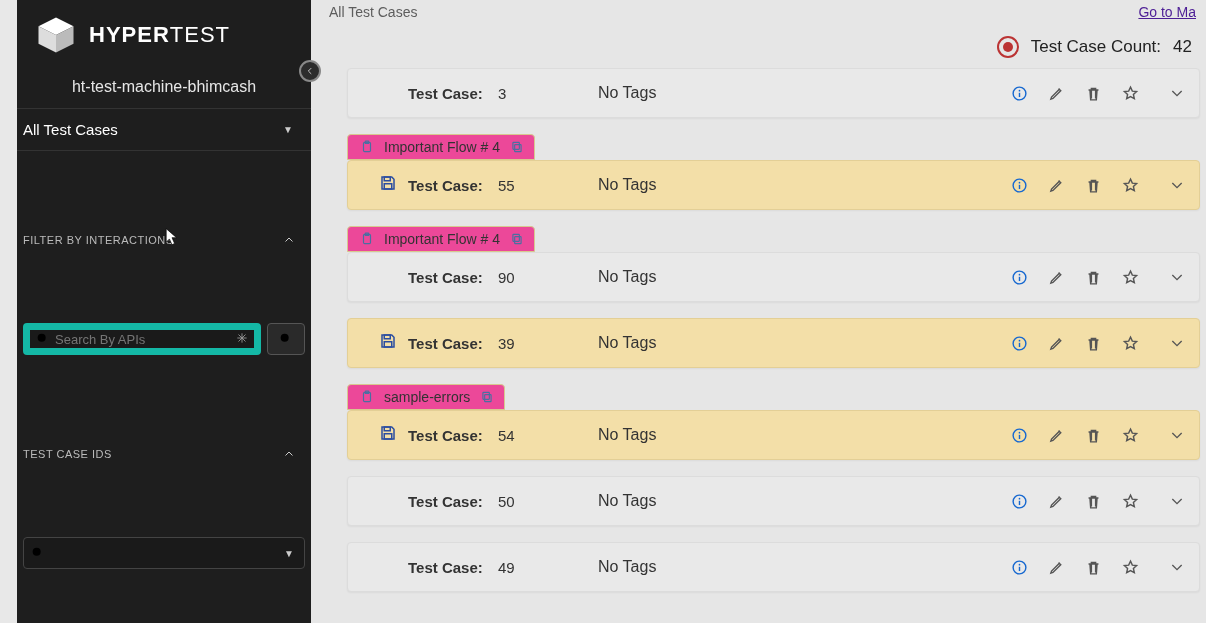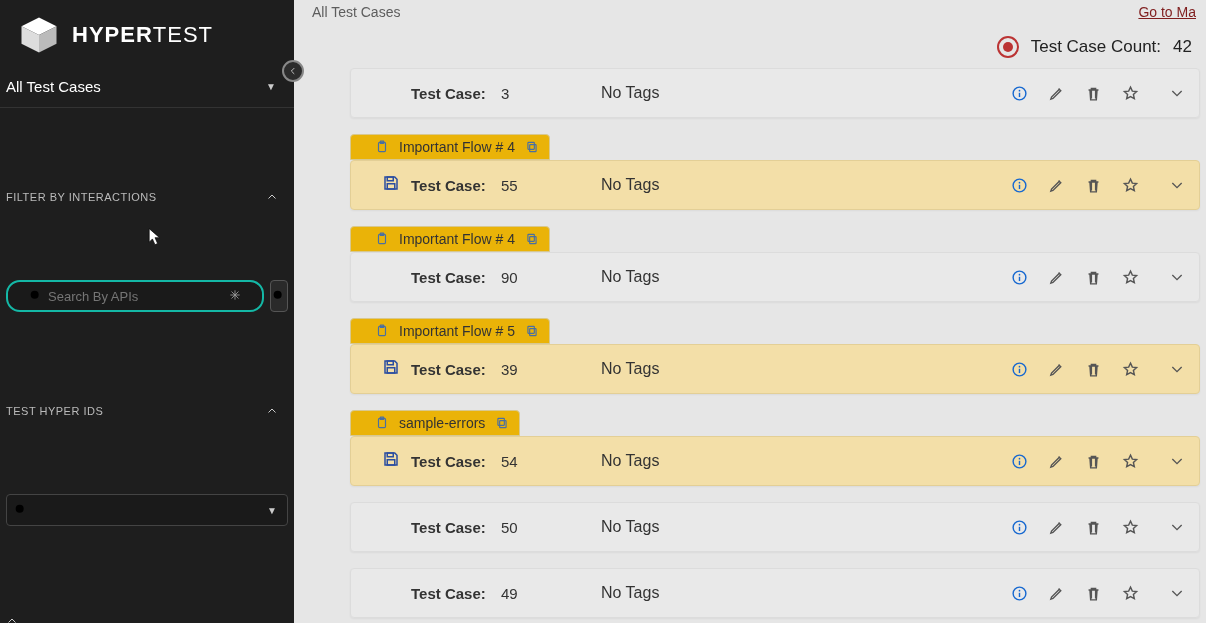--- a/index.html
+++ b/index.html
@@ -12,20 +12,21 @@
     display: flex;
   }
   
   .sidebar {
     width: 294px;
     background: #1e1e1e;
     color: #ddd;
     display: flex;
     flex-direction: column;
     position: relative;
+    margin-left: 17px;
   }
   .logo-row {
     display: flex;
     align-items: center;
     padding: 14px 18px 10px 18px;
   }
   .logo-glyph {
     width: 42px; height: 42px;
     margin-right: 12px;
   }
@@ -73,24 +74,24 @@
   }
   .filter-header .chev { width:12px; }
   .search-row {
     display:flex; gap:6px; align-items:center;
     padding: 0 0 4px 0;
   }
   .search-field {
     flex:1;
     display:flex; align-items:center;
     background:#1a1a1a;
-    border:2px solid #14b8a6;
-    border-radius:14px;
+    border:7px solid #14b8a6;
+    border-radius:4px;
     height:32px;
-    padding:0 20px;
+    padding:0 5px;
   }
   .search-field input {
     flex:1;
     background:transparent;
     border:none;
     outline:none;
     color:#eee;
     font-size:13px;
     padding:0 4px;
   }
@@ -125,21 +126,21 @@
     background:#e6e6e6;
     overflow:hidden;
   }
   .topbar {
     display:flex;
     justify-content:space-between;
     padding: 4px 10px 2px 18px;
     font-size:14px;
   }
   .topbar .breadcrumb { color:#5d5d5d; }
-  .topbar .golink { color:#7f1d1d; text-decoration:underline; cursor:pointer; }
+  .topbar .golink { color:#4c1d95; text-decoration:underline; cursor:pointer; }
   .count-row {
     display:flex;
     justify-content:flex-end;
     align-items:center;
     gap:12px;
     padding: 14px 14px 10px 0;
     font-size:17px;
     color:#222;
     margin-left:20px;
   }
@@ -149,30 +150,29 @@
     display:flex; align-items:center; justify-content:center;
     cursor:pointer;
   }
   .rec-btn::after{
     content:""; width:10px; height:10px; border-radius:50%; background:#b33;
   }
   .cases {
     flex:1;
     overflow-y:auto;
     padding: 0 6px 10px 36px;
-    margin-left: 20px;
   }
   .group { margin-bottom:16px; }
   .flow-chip {
     display:inline-flex;
     align-items:center;
     gap:10px;
-    background:#eab308;
+    background:#ec4899;
     border:1px solid #d8c88f;
-    padding:4px 10px 4px 24px;
+    padding:4px 10px 4px 12px;
     border-top-left-radius:4px;
     border-top-right-radius:4px;
     font-size:14px;
     color:#333;
   }
   .flow-chip .clip, .flow-chip .copy { width:14px; height:14px; }
   .case-row {
     display:flex;
     align-items:center;
     background:#e9e9e9;
@@ -266,20 +266,21 @@
       <span>HYPER</span><span class="light">TEST</span>
     </div>
   </div>
 
   <div class="collapse-btn">
     <svg style="color:#ddd">
         <use href="#chev-left"></use>
       </svg>
   </div>
 
+  <div class="machine-bar">ht-test-machine-bhimcash</div>
 
   <div class="dropdown-main">
     <span>All Test Cases</span>
     <span class="caret">▼</span>
   </div>
 
   <div class="filter-section">
     <div class="filter-header">
       <span>FILTER BY INTERACTIONS</span>
       <svg class="chev" style="color:#ccc">
@@ -299,21 +300,21 @@
       <div class="search-btn">
         <svg class="mag">
             <use href="#mag"></use>
           </svg>
       </div>
     </div>
   </div>
 
   <div class="filter-section">
     <div class="filter-header">
-      <span>TEST HYPER IDS</span>
+      <span>TEST CASE IDS</span>
       <svg class="chev" style="color:#ccc">
           <use href="#chev-up"></use>
         </svg>
     </div>
     <div class="select-field">
       <svg class="mag">
           <use href="#mag"></use>
         </svg>
       <span class="caret">▼</span>
     </div>
@@ -431,70 +432,62 @@
               <use href="#trash"></use>
             </svg>
             <svg class="icon16" style="color:#555">
               <use href="#star"></use>
             </svg>
             <svg class="chev-big" style="color:#555">
               <use href="#chev-down"></use>
             </svg>
           </div>
         </div></div>
+      <div class="group"><div class="case-row hl">
+          <div class="save-slot">
+            <span class="save-icon"><svg style="color:#2b4ea0">
+                <use href="#save"></use>
+              </svg></span>
+          </div>
+          <span class="label">Test Case:</span>
+          <span class="id">39</span>
+          <span class="tags">No Tags</span>
+          <div class="actions">
+            <svg class="icon16" style="color:#1668d0">
+              <use href="#info"></use>
+            </svg>
+            <svg class="icon16" style="color:#555">
+              <use href="#pencil"></use>
+            </svg>
+            <svg class="icon16" style="color:#555">
+              <use href="#trash"></use>
+            </svg>
+            <svg class="icon16" style="color:#555">
+              <use href="#star"></use>
+            </svg>
+            <svg class="chev-big" style="color:#555">
+              <use href="#chev-down"></use>
+            </svg>
+          </div>
+        </div></div>
       <div class="group"><div class="flow-chip">
           <svg class="clip" style="color:#4a6fa1">
             <use href="#clip"></use>
           </svg>
-          <span>Important Flow # 5</span>
+          <span>sample-errors</span>
           <svg class="copy" style="color:#4a6fa1">
             <use href="#copy"></use>
           </svg>
         </div><div class="case-row hl">
           <div class="save-slot">
             <span class="save-icon"><svg style="color:#2b4ea0">
                 <use href="#save"></use>
               </svg></span>
           </div>
           <span class="label">Test Case:</span>
-          <span class="id">39</span>
-          <span class="tags">No Tags</span>
-          <div class="actions">
-            <svg class="icon16" style="color:#1668d0">
-              <use href="#info"></use>
-            </svg>
-            <svg class="icon16" style="color:#555">
-              <use href="#pencil"></use>
-            </svg>
-            <svg class="icon16" style="color:#555">
-              <use href="#trash"></use>
-            </svg>
-            <svg class="icon16" style="color:#555">
-              <use href="#star"></use>
-            </svg>
-            <svg class="chev-big" style="color:#555">
-              <use href="#chev-down"></use>
-            </svg>
-          </div>
-        </div></div>
-      <div class="group"><div class="flow-chip">
-          <svg class="clip" style="color:#4a6fa1">
-            <use href="#clip"></use>
-          </svg>
-          <span>sample-errors</span>
-          <svg class="copy" style="color:#4a6fa1">
-            <use href="#copy"></use>
-          </svg>
-        </div><div class="case-row hl">
-          <div class="save-slot">
-            <span class="save-icon"><svg style="color:#2b4ea0">
-                <use href="#save"></use>
-              </svg></span>
-          </div>
-          <span class="label">Test Case:</span>
           <span class="id">54</span>
           <span class="tags">No Tags</span>
           <div class="actions">
             <svg class="icon16" style="color:#1668d0">
               <use href="#info"></use>
             </svg>
             <svg class="icon16" style="color:#555">
               <use href="#pencil"></use>
             </svg>
             <svg class="icon16" style="color:#555">

